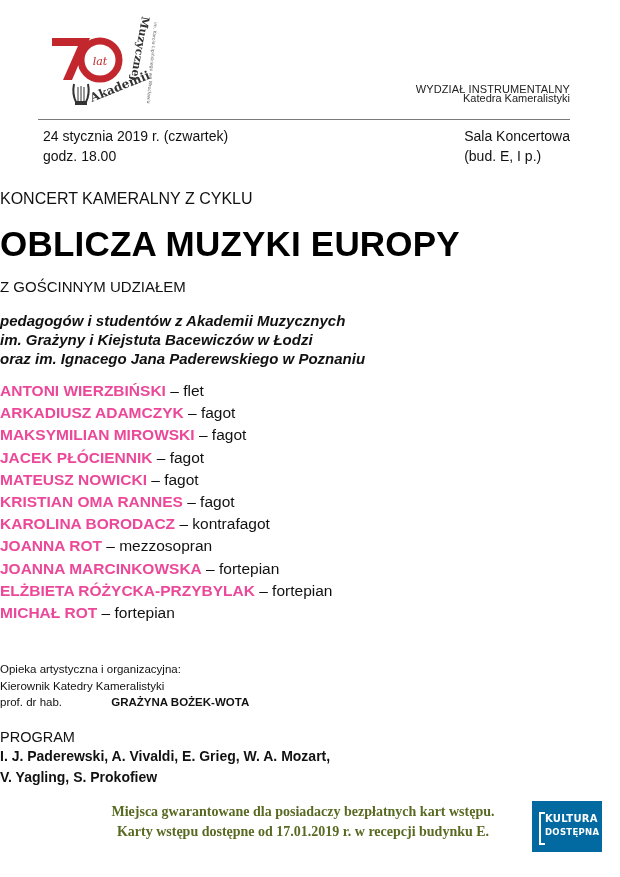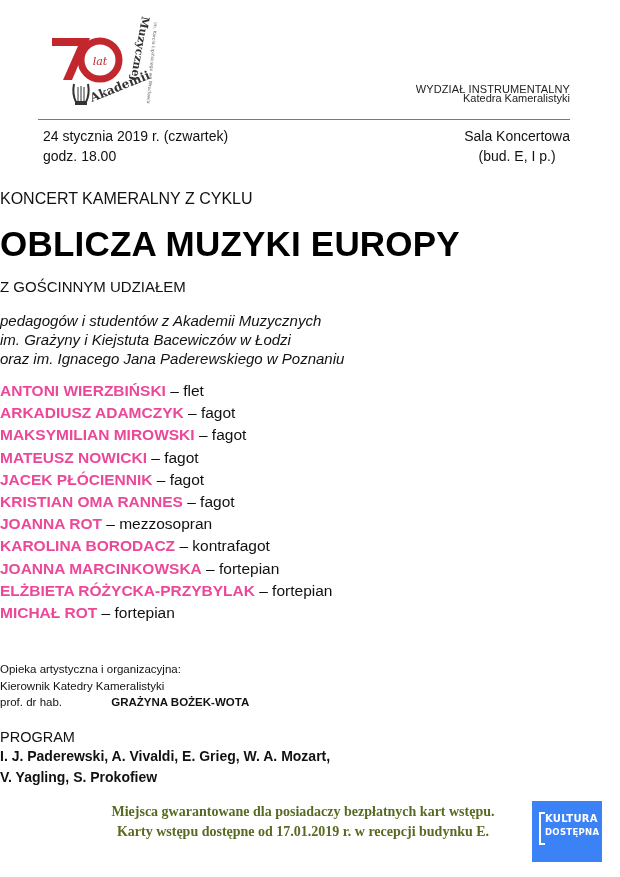--- a/index.html
+++ b/index.html
@@ -11,42 +11,42 @@
 
     
     .hdr-right { right: 50px; text-align: right; font-family: "Liberation Sans", sans-serif; font-size: 11px; color: #222; }
     #faculty { top: 83px; letter-spacing: 0.1px; }
     #department { top: 92px; margin-left: 21px; }
 
     #divider { left: 38px; top: 119px; width: 532px; height: 0; border-top: 1.3px solid #7a7a7a; }
 
     .info { font-family: "Liberation Sans", sans-serif; font-size: 14px; color: #111; line-height: 20px; }
     #date-block { left: 43px; top: 126px; }
-    #venue-block { right: 50px; top: 126px; text-align: center; }
+    #venue-block { right: 50px; top: 126px; text-align: left; }
 
     .center { left: 0; width: 620px; text-align: left; font-family: "Liberation Sans", sans-serif; }
     #series-intro { top: 190px; font-size: 16px; color: #111; }
     #title { top: 224px; font-size: 35px; font-weight: bold; color: #000; letter-spacing: 0.2px; }
     #guest-intro { top: 278px; font-size: 15px; color: #111; }
 
-    #guests { top: 311px; font-size: 15px; font-style: italic; line-height: 19px; color: #111; }
+    #guests { top: 311px; font-size: 15px; font-style: italic; line-height: 19px; color: #111; font-weight: bold; }
 
     #performers { top: 380px; font-size: 15.5px; line-height: 22.2px; }
     .perf-name { font-weight: bold; color: #ec4899; }
     .perf-inst { color: #111; }
 
     #supervision { top: 661px; font-size: 11.5px; line-height: 16.5px; color: #111; }
     #supervision b { font-weight: bold; padding-left: 46px; }
 
     #program-label { top: 729px; font-size: 14.5px; color: #111; }
     #program-composers { top: 746px; font-size: 14px; font-weight: bold; line-height: 21px; color: #111; }
 
     #notice { top: 802px; left: 60px; width: 486px; font-size: 14px; font-weight: bold; line-height: 20px; color: #586a22; }
 
-    #kd-badge { left: 532px; top: 801px; width: 70px; height: 61px; background: #3b82f6; }
+    #kd-badge { left: 532px; top: 801px; width: 70px; height: 51px; background: #0369a1; }
     #kd-badge .br { position: absolute; left: 7px; top: 11px; width: 4px; height: 29px; border: 2px solid #fff; border-right: none; }
     #kd-badge .t1, #kd-badge .t2 { position: absolute; left: 13px; color: #fff; font-family: "DejaVu Sans", sans-serif; font-weight: bold; letter-spacing: 0.3px; }
     #kd-badge .t1 { top: 12px; font-size: 10px; }
     #kd-badge .t2 { top: 26px; font-size: 8.5px; }
   </style>
 </head>
 <body>
 
 <div id="logo" class="abs">
   <svg width="120" height="100" viewBox="0 0 120 100">
@@ -92,25 +92,25 @@
 <div id="guests" class="abs center">
   <div>pedagogów i studentów z Akademii Muzycznych</div>
   <div>im. Grażyny i Kiejstuta Bacewiczów w Łodzi</div>
   <div>oraz im. Ignacego Jana Paderewskiego w Poznaniu</div>
 </div>
 
 <div id="performers" class="abs center">
   <div><span class="perf-name">ANTONI WIERZBIŃSKI</span><span class="perf-inst"> – flet</span></div>
   <div><span class="perf-name">ARKADIUSZ ADAMCZYK</span><span class="perf-inst"> – fagot</span></div>
   <div><span class="perf-name">MAKSYMILIAN MIROWSKI</span><span class="perf-inst"> – fagot</span></div>
+  <div><span class="perf-name">JACEK PŁÓCIENNIK</span><span class="perf-inst"> – fagot</span></div>
   <div><span class="perf-name">MATEUSZ NOWICKI</span><span class="perf-inst"> – fagot</span></div>
-  <div><span class="perf-name">JACEK PŁÓCIENNIK</span><span class="perf-inst"> – fagot</span></div>
   <div><span class="perf-name">KRISTIAN OMA RANNES</span><span class="perf-inst"> – fagot</span></div>
+  <div><span class="perf-name">KAROLINA BORODACZ</span><span class="perf-inst"> – kontrafagot</span></div>
   <div><span class="perf-name">JOANNA ROT</span><span class="perf-inst"> – mezzosopran</span></div>
-  <div><span class="perf-name">KAROLINA BORODACZ</span><span class="perf-inst"> – kontrafagot</span></div>
   <div><span class="perf-name">JOANNA MARCINKOWSKA</span><span class="perf-inst"> – fortepian</span></div>
   <div><span class="perf-name">ELŻBIETA RÓŻYCKA-PRZYBYLAK</span><span class="perf-inst"> – fortepian</span></div>
   <div><span class="perf-name">MICHAŁ ROT</span><span class="perf-inst"> – fortepian</span></div>
 </div>
 
 <div id="supervision" class="abs center">
   <div>Opieka artystyczna i organizacyjna:</div>
   <div>Kierownik Katedry Kameralistyki</div>
   <div><span>prof. dr hab. </span><b>GRAŻYNA BOŻEK-WOTA</b></div>
 </div>

